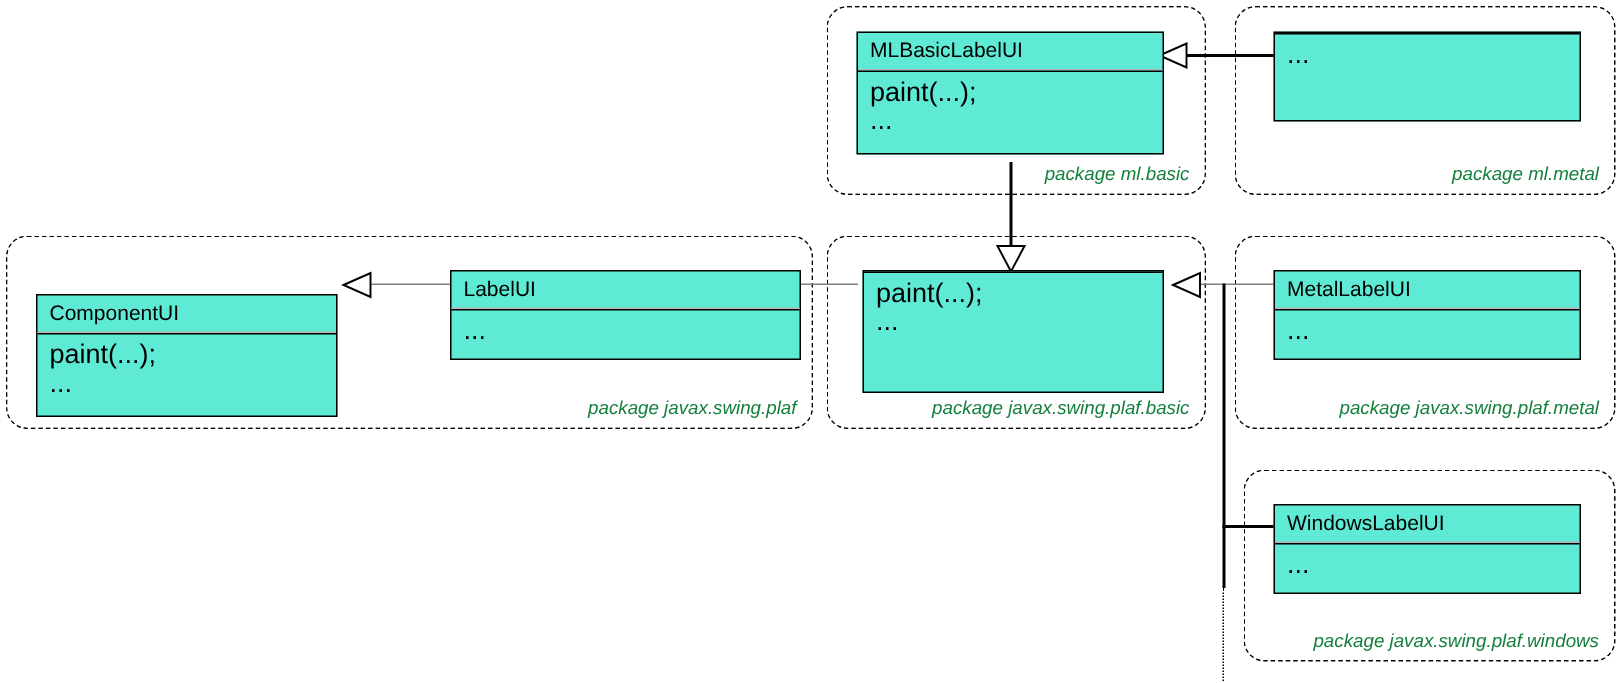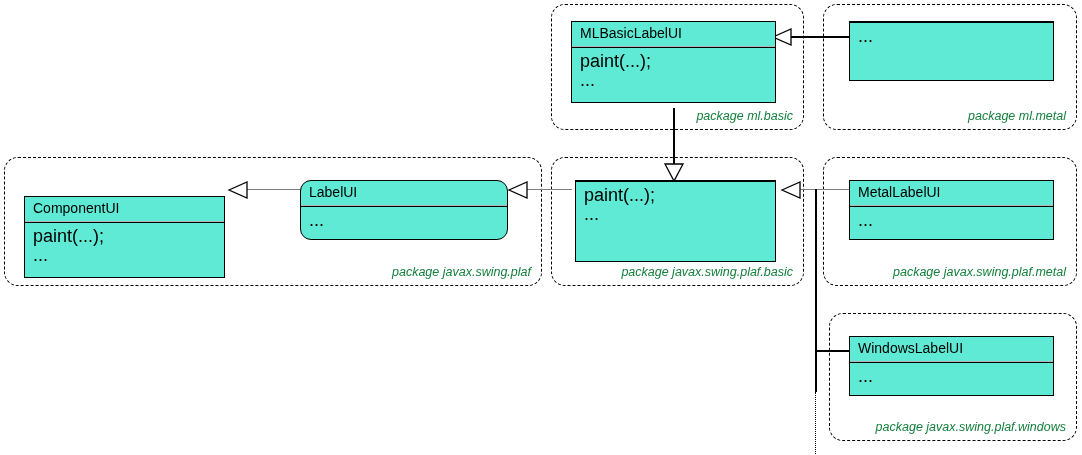--- a/index.html
+++ b/index.html
@@ -168,21 +168,21 @@
 
   <div class="uml-class" style="left:24px; top:180px; width:201px; height:82px;margin-top:16px;">
     <div class="uml-name">ComponentUI</div>
     <div class="uml-sep"></div>
     <div class="uml-members">
       <div class="uml-member">paint(...);</div>
       <div class="uml-member">...</div>
     </div>
   </div>
 
-  <div class="uml-class" style="left:300px; top:180px; width:208px; height:60px;border-radius:11px;">
+  <div class="uml-class" style="left:300px; top:180px; width:234px; height:60px;">
     <div class="uml-name">LabelUI</div>
     <div class="uml-sep"></div>
     <div class="uml-members">
       <div class="uml-member">...</div>
     </div>
   </div>
 
   <div class="uml-class" style="left:575px; top:180px; width:201px; height:82px;">
     <div class="uml-sep"></div>
     <div class="uml-members">

